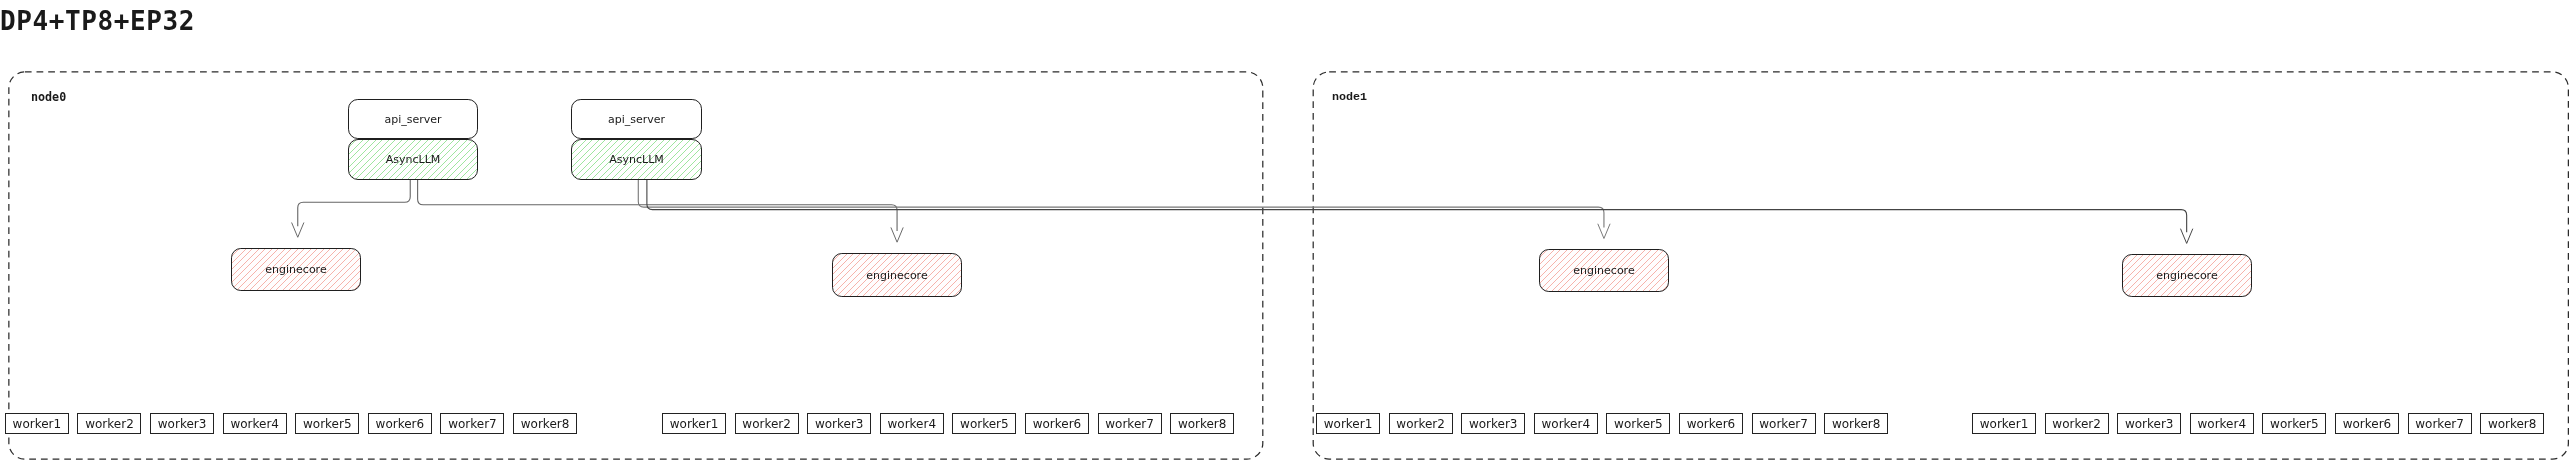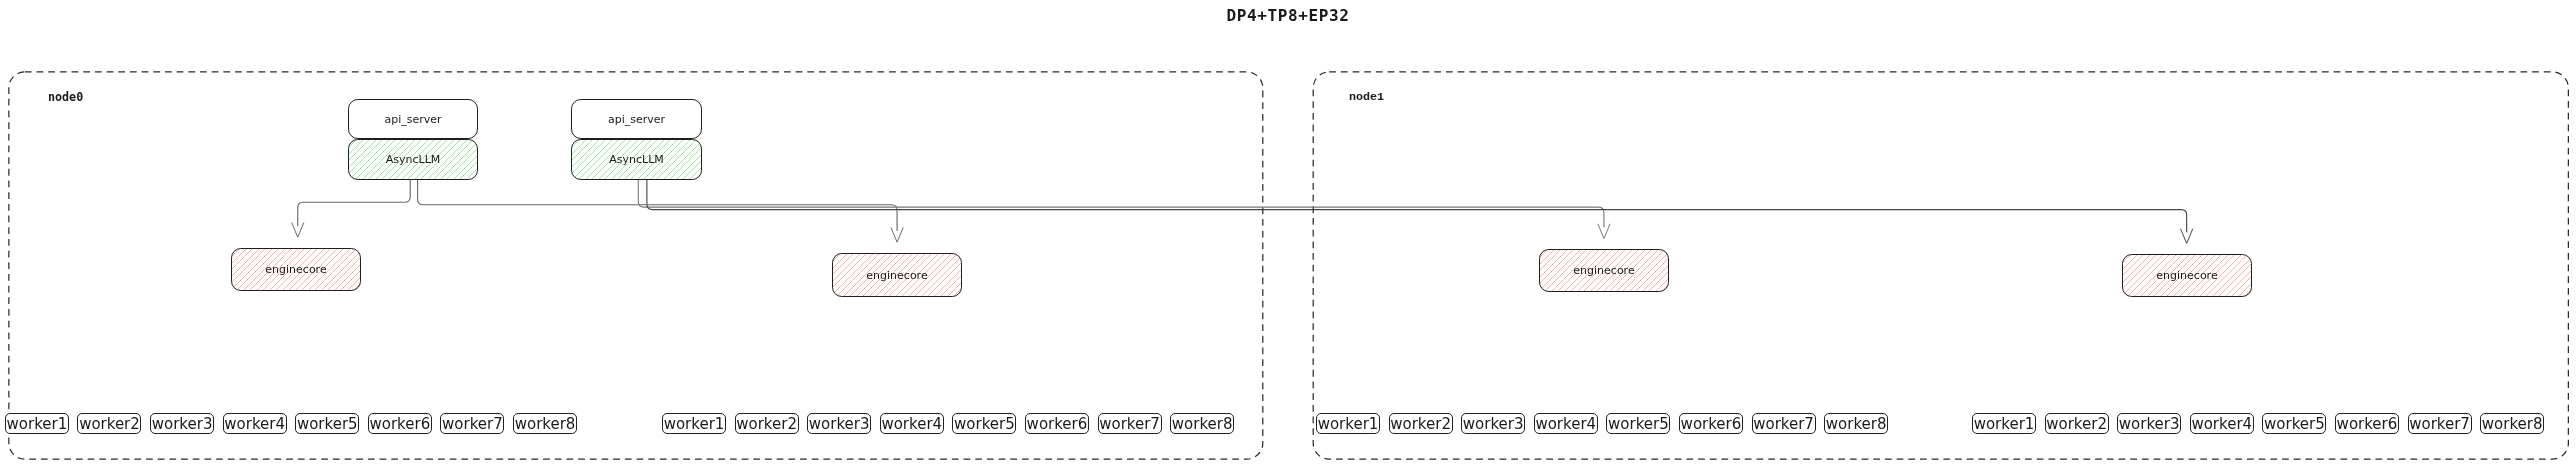--- a/index.html
+++ b/index.html
@@ -6,46 +6,47 @@
   #canvas{
     position:relative;
     width:2576px;height:469px;
     background:#ffffff;
     font-family:"DejaVu Sans","Liberation Sans",sans-serif;
     color:#1a1a1a;
     overflow:hidden;
   }
   .title{
     position:absolute;top:6.2px;left:0;right:0;
-    text-align:center;
+    text-align:left;
     font-family:"DejaVu Sans Mono","Liberation Mono",monospace;
-    font-size:16px;font-weight:600;letter-spacing:0.6px;
+    font-size:26px;font-weight:600;letter-spacing:0.6px;
   }
   .node-label{
     position:absolute;
     font-family:"DejaVu Sans Mono","Liberation Mono",monospace;
-    font-size:11.7px;font-weight:600;margin-left:17px;
+    font-size:11.7px;font-weight:600;
   }
   #node0-label{left:31px;top:90px;}
   #node1-label{left:1332px;top:90px;font-family:Liberation Mono, monospace;}
   .bigbox{
     position:absolute;
     box-sizing:border-box;
     border:1.5px solid #1f1f1f;
     border-radius:9.8px;
     background:#ffffff;
     display:flex;align-items:center;justify-content:center;
     font-size:11px;
     z-index:3;
     margin-top:9px;
   }
   .hatch-green{
     background-color:#ffffff;
     background-image:repeating-linear-gradient(135deg,
       #9fe6a0 0px,#9fe6a0 0.8px,transparent 0.8px,transparent 4.6px);
+    border-radius:10px;
   }
   .hatch-red{
     background-color:#fffdfd;
     background-image:repeating-linear-gradient(135deg,
       #f6b3ab 0px,#f6b3ab 0.8px,transparent 0.8px,transparent 4.6px);
   }
   .api1{left:348px;top:90px;width:130px;height:40px;}
   .allm1{left:348px;top:130px;width:130px;height:41px;}
   .api2{left:571px;top:90px;width:131px;height:40px;}
   .allm2{left:571px;top:130px;width:131px;height:41px;}
@@ -59,24 +60,24 @@
     z-index:4;
   }
   #wg0{left:4.9px;}
   #wg1{left:662px;}
   #wg2{left:1316px;}
   #wg3{left:1972px;}
   .worker{
     box-sizing:border-box;
     width:64px;height:21px;
     border:1.2px solid #222222;
-    border-radius:5px;
+    border-radius:0;
     background:#ffffff;
     display:flex;align-items:center;justify-content:center;
-    font-size:15px;
+    font-size:12px;
     white-space:nowrap;
   }
   #overlay{
     position:absolute;left:0;top:0;width:2576px;height:469px;
     z-index:2;
   }
 </style>
 </head>
 <body>
 

